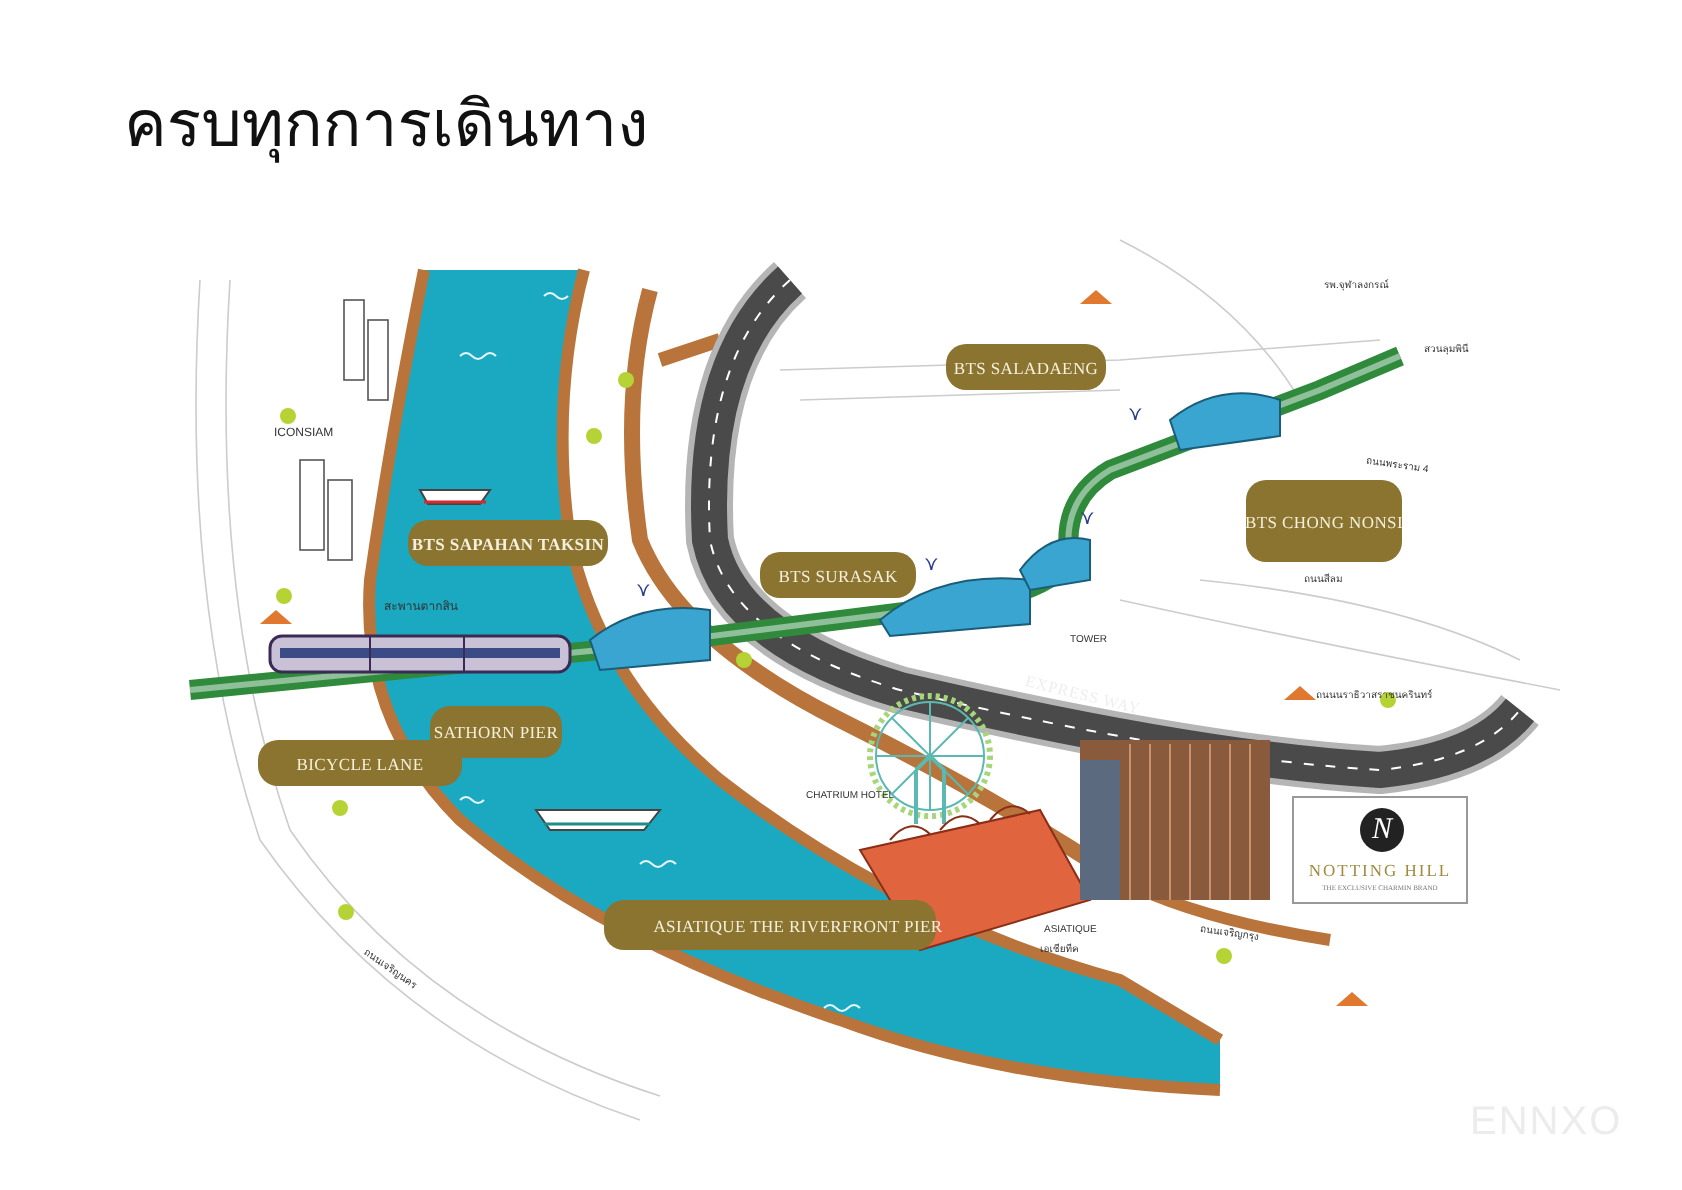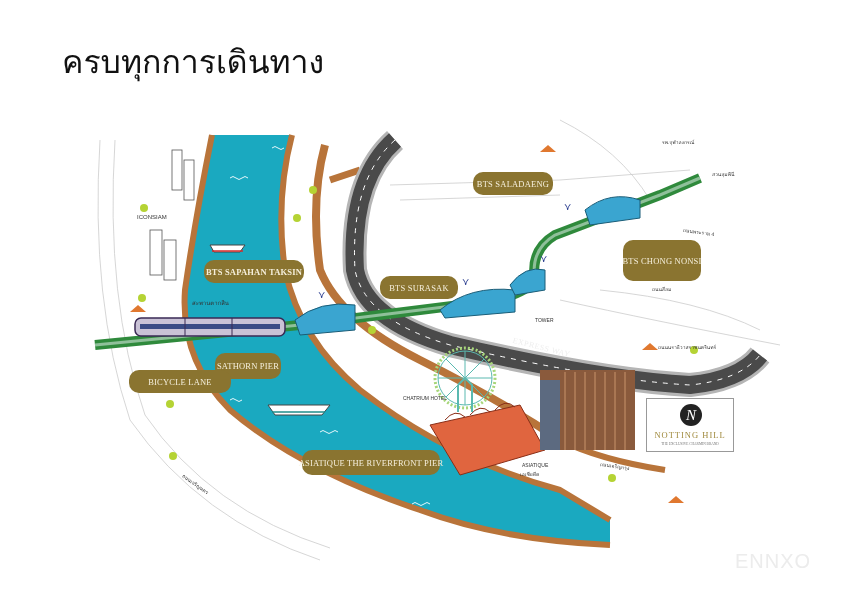--- a/index.html
+++ b/index.html
@@ -147,21 +147,21 @@
       <rect x="164" y="240" width="12" height="40"></rect>
   </g>
 </svg>
 
 <div class="label" style="left:204px;top:260px;width:100px;height:23px;font-weight:bold;">BTS  SAPAHAN TAKSIN</div>
 <div class="label" style="left:473px;top:172px;width:80px;height:23px;">BTS  SALADAENG</div>
 <div class="label" style="left:380px;top:253px;width:78px;height:23px;margin-top:23px;">BTS  SURASAK</div>
 <div class="label" style="left:575px;top:240px;width:78px;height:41px;margin-left:48px;">BTS CHONG NONSI</div>
 <div class="label" style="left:215px;top:353px;width:66px;height:26px;">SATHORN PIER</div>
 <div class="label" style="left:129px;top:370px;width:102px;height:23px;">BICYCLE LANE</div>
-<div class="label" style="left:302px;top:450px;width:138px;height:25px;">ASIATIQUE THE RIVERFRONT PIER</div>
+<div class="label" style="left:302px;top:450px;width:138px;height:25px;padding-left:28px;">ASIATIQUE THE RIVERFRONT PIER</div>
 
 <div class="express">EXPRESS WAY</div>
 
 <div class="small-txt" style="left:137px;top:214px;">ICONSIAM</div>
 <div class="small-txt" style="left:192px;top:298px;">สะพานตากสิน</div>
 <div class="small-txt" style="left:403px;top:395px;font-size:5px;">CHATRIUM HOTEL</div>
 <div class="small-txt" style="left:522px;top:462px;font-size:5px;">ASIATIQUE</div>
 <div class="small-txt" style="left:520px;top:470px;font-size:5px;">เอเชียทีค</div>
 <div class="small-txt" style="left:535px;top:317px;font-size:5px;">TOWER</div>
 <div class="small-txt" style="left:683px;top:228px;font-size:5px;transform:rotate(8deg);">ถนนพระราม 4</div>

